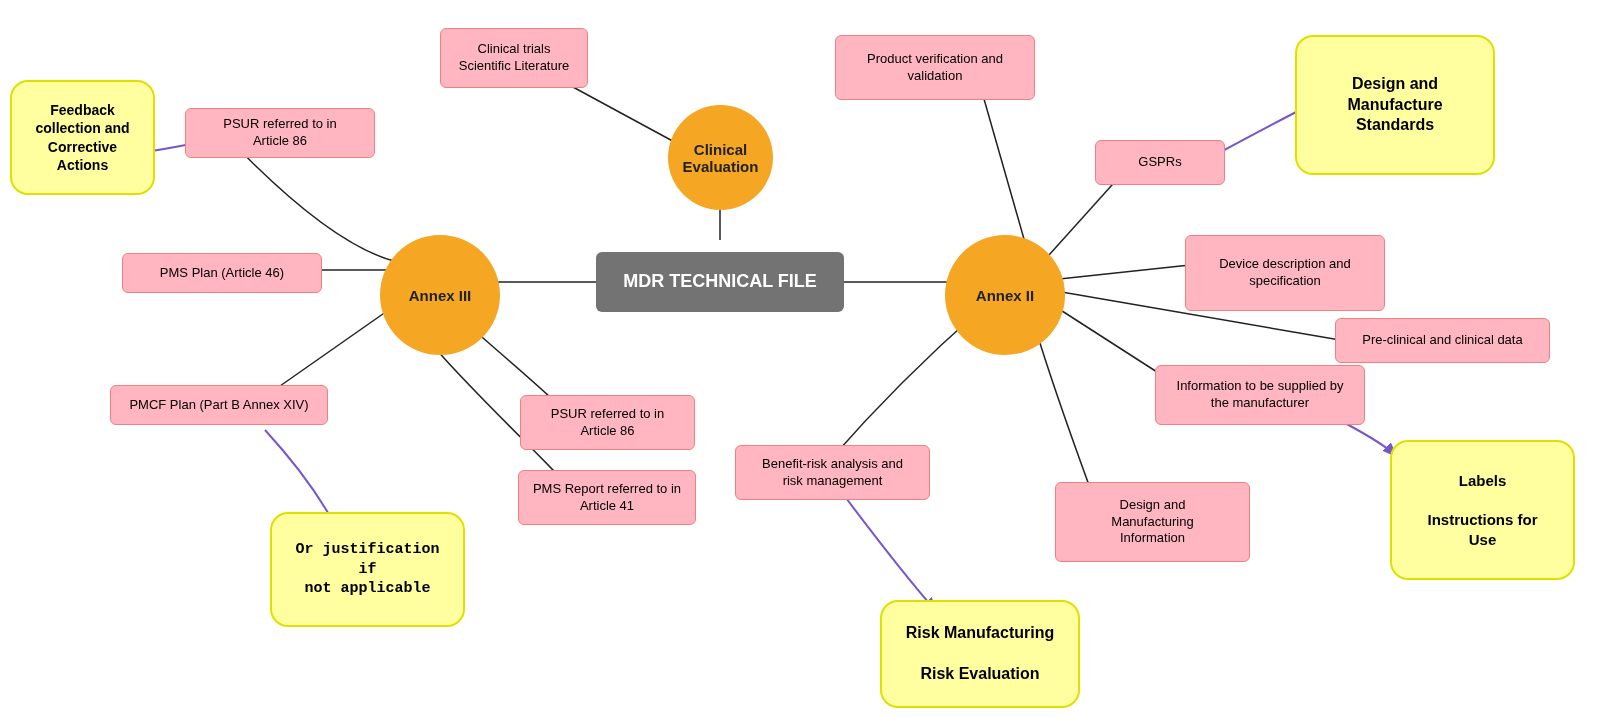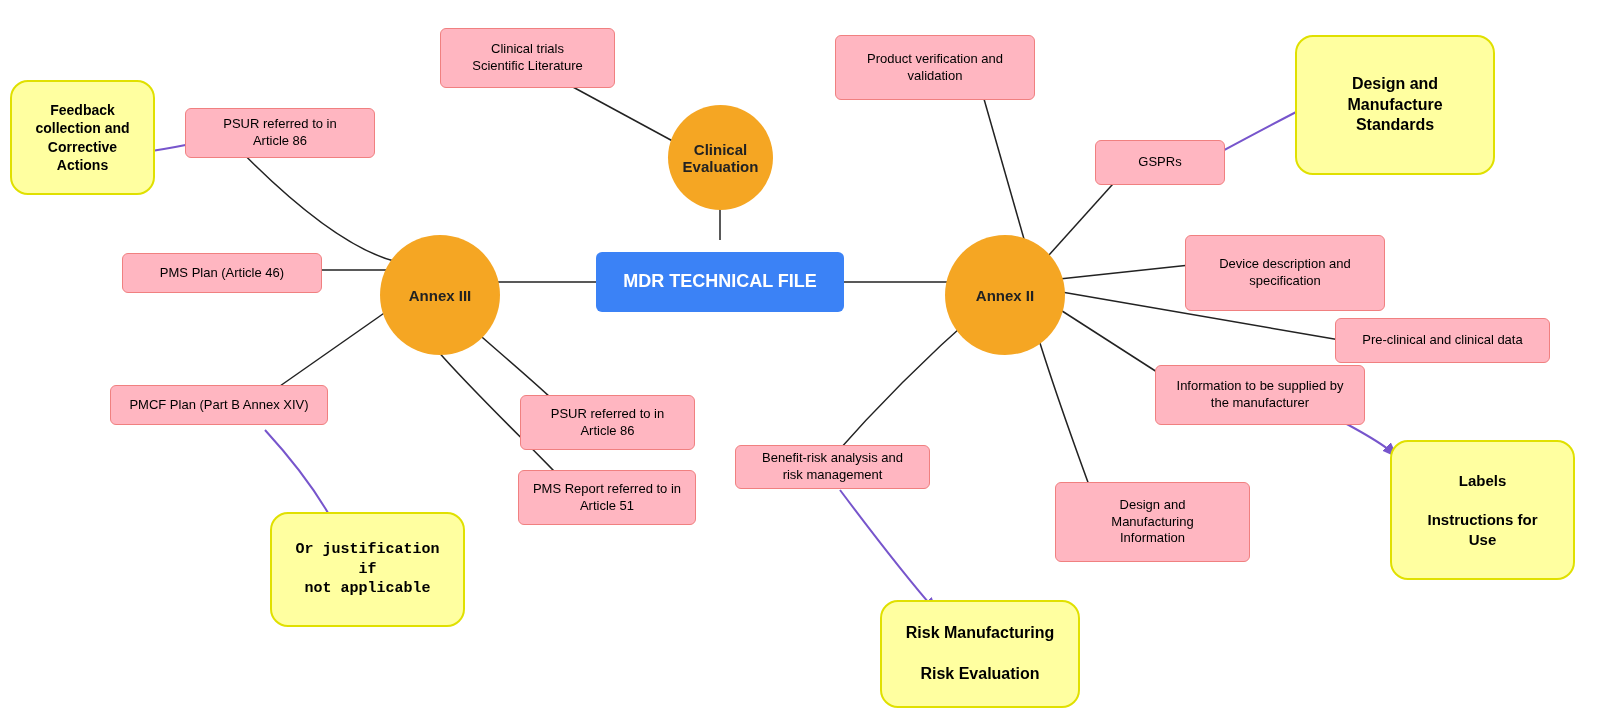--- a/index.html
+++ b/index.html
@@ -43,21 +43,21 @@
       border: 1px solid #f08080;
     }
     .yellow-rect {
       background: #ffffa0;
       border: 2px solid #e0e000;
       border-radius: 18px;
       font-size: 15px;
       font-weight: bold;
     }
     .red-rect {
-      background: #3b82f6;
+      background: #737373;
       color: white;
       font-weight: bold;
       font-size: 18px;
       border-radius: 6px;
     }
   </style>
 </head>
 <body>
 
 <svg class="connections">
@@ -120,33 +120,33 @@
 </div>
 
 <div class="node circle-node" style="left:945px; top:235px; width:120px; height:120px;">
   <span>Annex II</span>
 </div>
 
 <div class="node circle-node" style="left:668px; top:105px; width:105px; height:105px;">
   <span>Clinical Evaluation</span>
 </div>
 
-<div class="node rect-node pink-rect" style="left:440px; top:28px; width:175px; height:60px;">
+<div class="node rect-node pink-rect" style="left:440px; top:28px; width:148px; height:60px;">
   <span style="white-space:pre-line;">Clinical trials
 Scientific Literature</span>
 </div>
 
 <div class="node rect-node pink-rect" style="left:520px; top:395px; width:175px; height:55px;">
   <span style="white-space:pre-line;">PSUR referred to in
 Article 86</span>
 </div>
 
 <div class="node rect-node pink-rect" style="left:518px; top:470px; width:178px; height:55px;">
   <span style="white-space:pre-line;">PMS Report referred to in
-Article 51</span>
+Article 41</span>
 </div>
 
 <div class="node rect-node pink-rect" style="left:122px; top:253px; width:200px; height:40px;">
   <span>PMS Plan (Article 46)</span>
 </div>
 
 <div class="node rect-node pink-rect" style="left:110px; top:385px; width:218px; height:40px;">
   <span>PMCF Plan (Part B Annex XIV)</span>
 </div>
 
@@ -199,21 +199,21 @@
 Instructions for
 Use</span>
 </div>
 
 <div class="node rect-node pink-rect" style="left:1055px; top:482px; width:195px; height:80px;">
   <span style="white-space:pre-line;">Design and
 Manufacturing
 Information</span>
 </div>
 
-<div class="node rect-node pink-rect" style="left:735px; top:445px; width:195px; height:44px;">
+<div class="node rect-node pink-rect" style="left:735px; top:445px; width:195px; height:55px;">
   <span style="white-space:pre-line;">Benefit-risk analysis and
 risk management</span>
 </div>
 
 <div class="node rect-node yellow-rect" style="left:880px; top:600px; width:200px; height:108px; font-size:16px;">
   <span style="white-space:pre-line;">Risk Manufacturing
 
 Risk Evaluation</span>
 </div>
 

